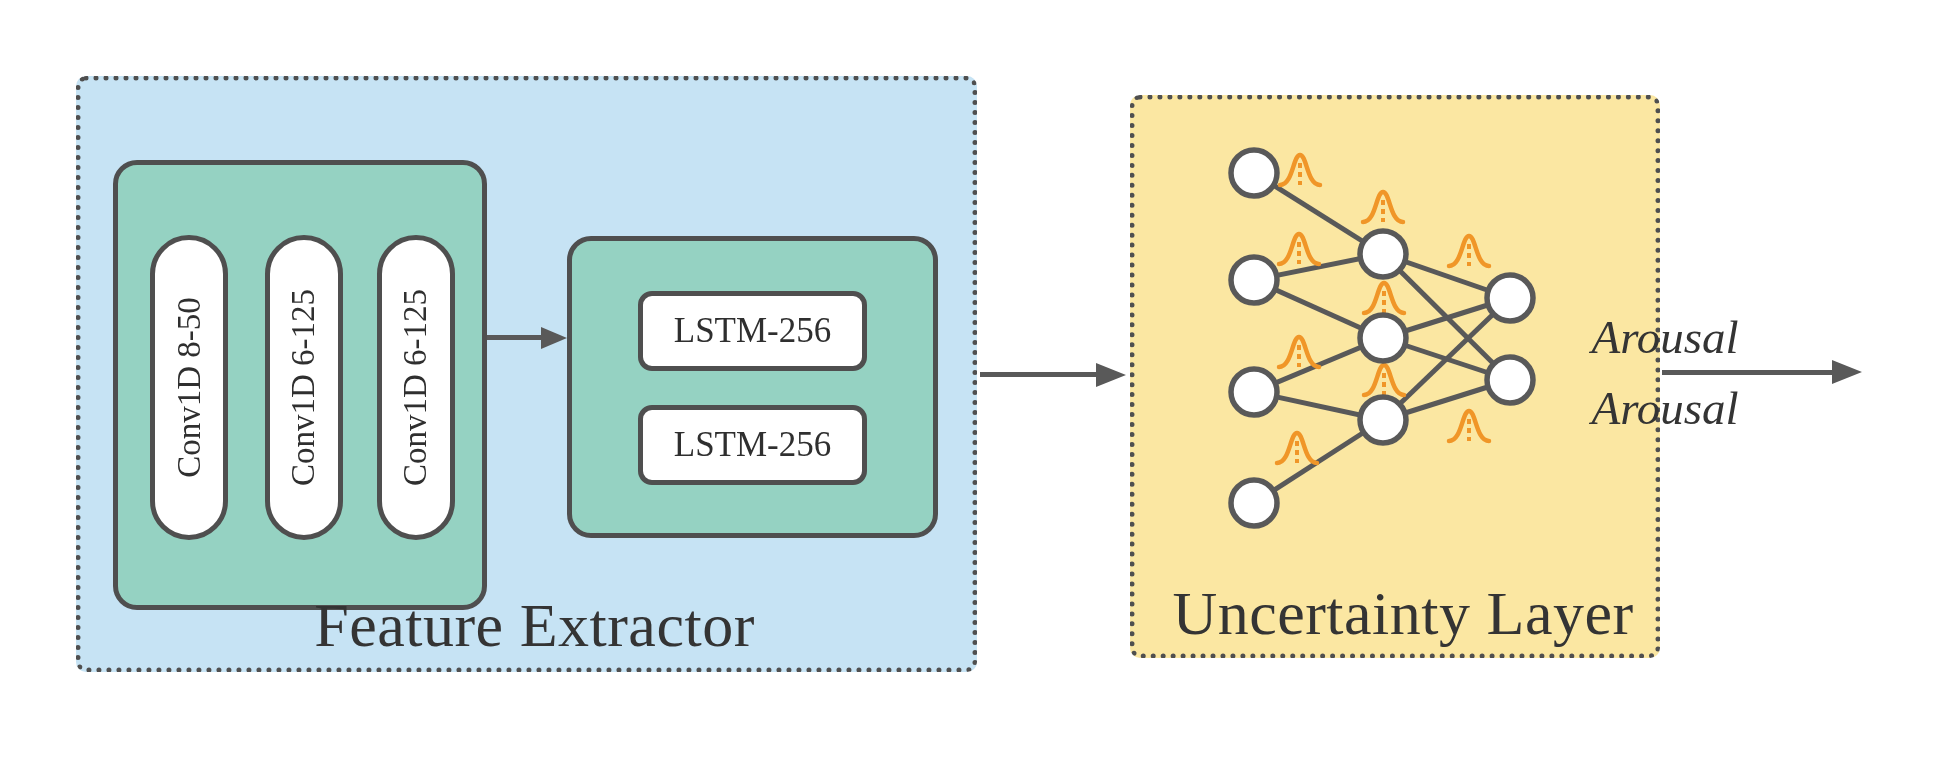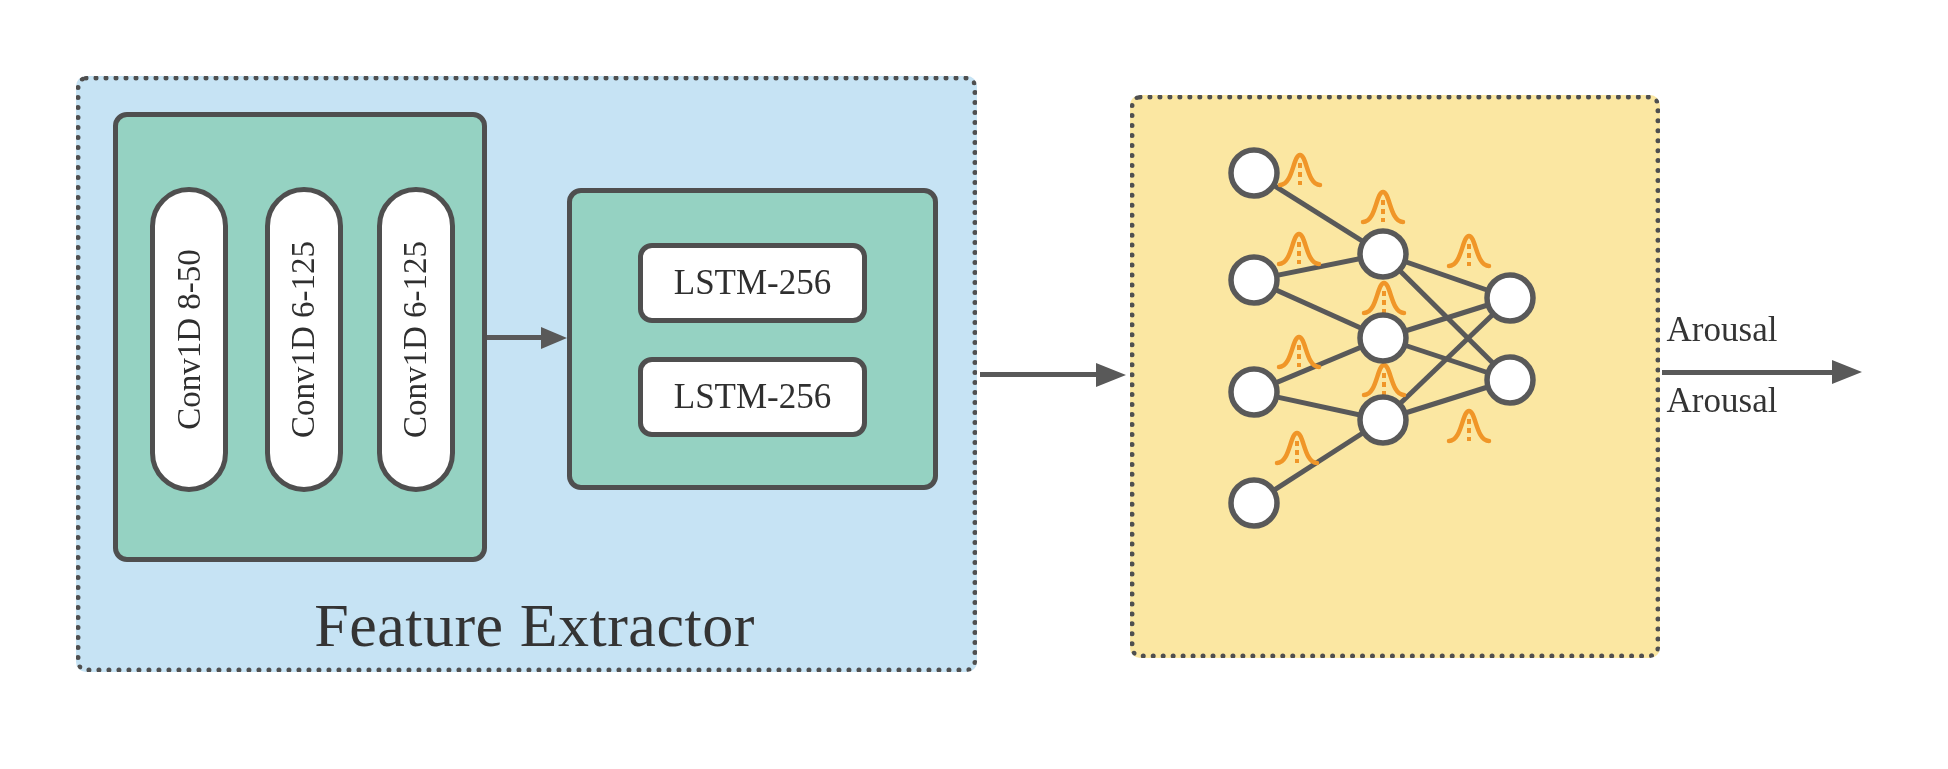--- a/index.html
+++ b/index.html
@@ -31,21 +31,22 @@
   .group-label{
     left:16px;right:0;bottom:8px;text-align:center;
     font-size:62px;line-height:1.1;color:var(--text-dark);
     letter-spacing:0.5px;
   }
 
   
   .solid-green{
     background:var(--green-fill);
     border:5px solid var(--border-dark);
-    border-radius:14px;
+    border-radius:24px;
+    margin-top:48px;
   }
   .conv-box{left:32px;top:31px;width:374px;height:450px;}
   .lstm-box{left:486px;top:107px;width:371px;height:302px;}
 
   
   .pill{
     width:78px;height:305px;top:70px;
     background:var(--white);
     border:5px solid var(--border-dark);
     border-radius:45px;
@@ -88,22 +89,22 @@
     border-top:12px solid transparent;
     border-bottom:12px solid transparent;
     border-left:30px solid var(--network-gray);
   }
   .arrow-head.small{
     border-top-width:11px;border-bottom-width:11px;border-left-width:26px;
   }
 
   
   .output-label{
-    left:1622px;width:200px;text-align:center;
-    font-size:35px;line-height:1.15;color:var(--text-dark);
+    left:1565px;width:200px;text-align:center;
+    font-size:47px;line-height:1.15;color:var(--text-dark);font-style:italic;
   }
   .output-label.arousal{top:310px;}
   .output-label.valence{top:381px;}
 </style>
 </head>
 <body>
 
 <div class="canvas">
 
   <div class="abs feature-box">
@@ -191,20 +192,21 @@
         <circle cx="54" cy="53" r="23" class="node"></circle>
         <circle cx="54" cy="160" r="23" class="node"></circle>
         <circle cx="54" cy="272" r="23" class="node"></circle>
         <circle cx="54" cy="383" r="23" class="node"></circle>
         <circle cx="183" cy="134" r="23" class="node"></circle>
         <circle cx="183" cy="218" r="23" class="node"></circle>
         <circle cx="183" cy="300" r="23" class="node"></circle>
         <circle cx="310" cy="178" r="23" class="node"></circle>
         <circle cx="310" cy="260" r="23" class="node"></circle>
       </svg>
+    <div class="abs group-label" style="bottom:6px;">Uncertainty Layer</div>
   </div>
 
   <div class="abs output-label arousal">Arousal</div>
   <div class="abs arrow-shaft" style="left:1662px;top:370px;width:172px;"></div>
   <div class="abs arrow-head" style="left:1832px;top:360px;"></div>
   <div class="abs output-label valence">Arousal</div>
 
 </div>
 
 </body></html>

